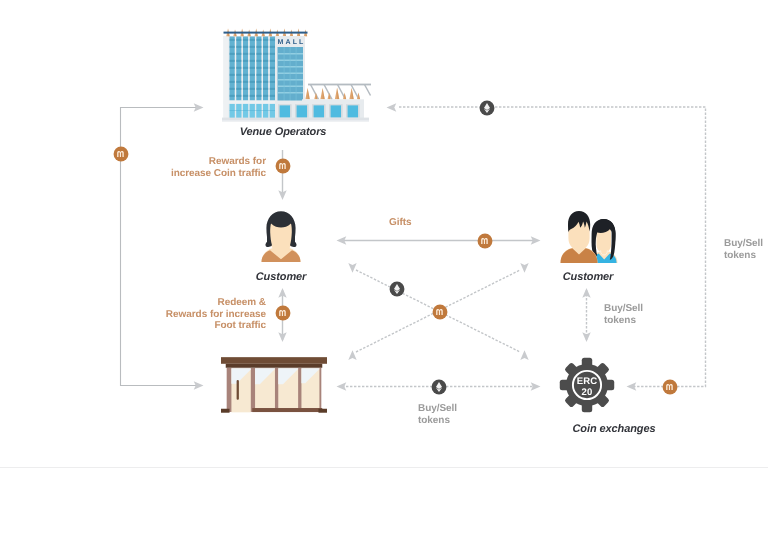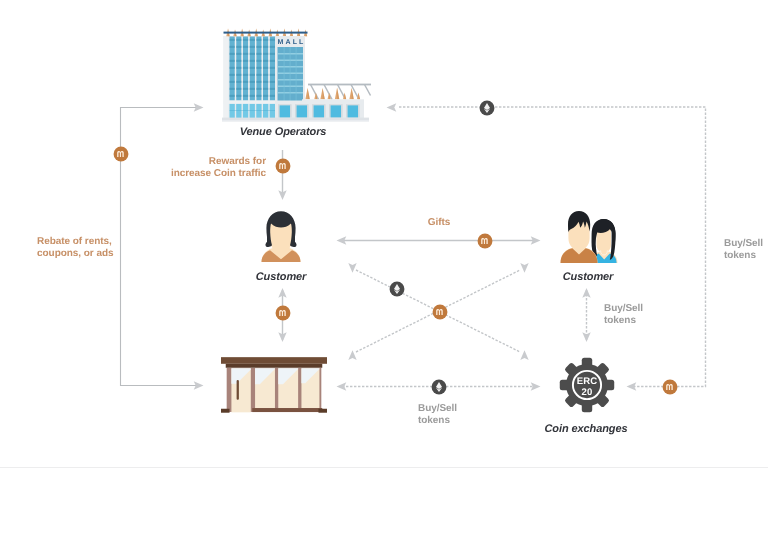--- a/index.html
+++ b/index.html
@@ -333,21 +333,21 @@
       <rect x="-5.4" y="-28.2" width="10.8" height="11.0" rx="2.6" transform="translate(29,29) rotate(180)"></rect>
       <rect x="-5.4" y="-28.2" width="10.8" height="11.0" rx="2.6" transform="translate(29,29) rotate(225)"></rect>
       <rect x="-5.4" y="-28.2" width="10.8" height="11.0" rx="2.6" transform="translate(29,29) rotate(270)"></rect>
       <rect x="-5.4" y="-28.2" width="10.8" height="11.0" rx="2.6" transform="translate(29,29) rotate(315)"></rect>
       <circle cx="29" cy="29" r="21.8"></circle>
     </g>
     <circle cx="29" cy="29" r="14.6" fill="none" stroke="#ffffff" stroke-width="2.0"></circle>
     <text x="29" y="27.9" text-anchor="middle" font-family="Liberation Sans, sans-serif" font-size="9.9" font-weight="bold" letter-spacing="0.1" fill="#ffffff">ERC</text>
     <text x="29" y="39.0" text-anchor="middle" font-family="Liberation Sans, sans-serif" font-size="9.9" font-weight="bold" letter-spacing="0.1" fill="#ffffff">20</text>
   </svg>
-  <div class="node-label" style="left:536px;top:423px;width:100px;">Coin exchanges</div>
+  <div class="node-label" style="left:564px;top:423px;width:100px;">Coin exchanges</div>
 
   <svg class="abs badge-m" style="left:112.5px;top:145.5px;" width="16.0" height="16.0" viewBox="0 0 22 22">
     <circle cx="11" cy="11" r="10.2" fill="#c0793c"></circle>
     <path d="M5.7 15.0 L5.7 9.4 C5.7 7.95 6.7 7.0 8.1 7.0 C9.1 7.0 9.85 7.5 10.25 8.25 C10.65 7.5 11.4 7.0 12.4 7.0 C13.8 7.0 14.8 7.95 14.8 9.4 L14.8 15.0 L12.95 15.0 L12.95 9.75 C12.95 9.15 12.55 8.75 12.0 8.75 C11.45 8.75 11.05 9.15 11.05 9.75 L11.05 15.0 L9.45 15.0 L9.45 9.75 C9.45 9.15 9.05 8.75 8.5 8.75 C7.95 8.75 7.55 9.15 7.55 9.75 L7.55 15.0 Z" fill="#fbe9d6"></path>
   </svg>
   <svg class="abs badge-m" style="left:274.5px;top:158.0px;" width="16.0" height="16.0" viewBox="0 0 22 22">
     <circle cx="11" cy="11" r="10.2" fill="#c0793c"></circle>
     <path d="M5.7 15.0 L5.7 9.4 C5.7 7.95 6.7 7.0 8.1 7.0 C9.1 7.0 9.85 7.5 10.25 8.25 C10.65 7.5 11.4 7.0 12.4 7.0 C13.8 7.0 14.8 7.95 14.8 9.4 L14.8 15.0 L12.95 15.0 L12.95 9.75 C12.95 9.15 12.55 8.75 12.0 8.75 C11.45 8.75 11.05 9.15 11.05 9.75 L11.05 15.0 L9.45 15.0 L9.45 9.75 C9.45 9.15 9.05 8.75 8.5 8.75 C7.95 8.75 7.55 9.15 7.55 9.75 L7.55 15.0 Z" fill="#fbe9d6"></path>
   </svg>
   <svg class="abs badge-m" style="left:274.5px;top:305.0px;" width="16.0" height="16.0" viewBox="0 0 22 22">
@@ -376,21 +376,21 @@
     <circle cx="11" cy="11" r="10.2" fill="#4a4a4a"></circle>
     <path d="M11 4.2 L15.2 11.1 L11 13.6 L6.8 11.1 Z" fill="#f2f2f2"></path>
     <path d="M11 14.5 L15.2 12.0 L11 17.9 L6.8 12.0 Z" fill="#f2f2f2"></path>
   </svg>
   <svg class="abs" style="left:431.0px;top:379.0px;" width="16.0" height="16.0" viewBox="0 0 22 22">
     <circle cx="11" cy="11" r="10.2" fill="#4a4a4a"></circle>
     <path d="M11 4.2 L15.2 11.1 L11 13.6 L6.8 11.1 Z" fill="#f2f2f2"></path>
     <path d="M11 14.5 L15.2 12.0 L11 17.9 L6.8 12.0 Z" fill="#f2f2f2"></path>
   </svg>
 
-  <div class="flow-label flow-orange" style="left:37px;top:236px;width:130px;text-align:left;"><span>Rebate of rents,</span><br><span>coupons, or ads</span></div>
   <div class="flow-label flow-orange" style="left:146px;top:156px;width:120px;text-align:right;"><span>Rewards for</span><br><span>increase Coin traffic</span></div>
-  <div class="flow-label flow-orange" style="left:389px;top:217px;width:100px;text-align:center;"><span>Gifts</span></div>
+  <div class="flow-label flow-orange" style="left:136px;top:297px;width:130px;text-align:right;"><span>Redeem &amp;</span><br><span>Rewards for increase</span><br><span>Foot traffic</span></div>
+  <div class="flow-label flow-orange" style="left:389px;top:217px;width:100px;text-align:left;"><span>Gifts</span></div>
   <div class="flow-label flow-gray" style="left:724px;top:238px;width:60px;text-align:left;"><span>Buy/Sell</span><br><span>tokens</span></div>
   <div class="flow-label flow-gray" style="left:604px;top:303px;width:60px;text-align:left;"><span>Buy/Sell</span><br><span>tokens</span></div>
   <div class="flow-label flow-gray" style="left:418px;top:403px;width:70px;text-align:left;"><span>Buy/Sell</span><br><span>tokens</span></div>
 
   <div class="divider"></div>
 </div>
 
 </body></html>

